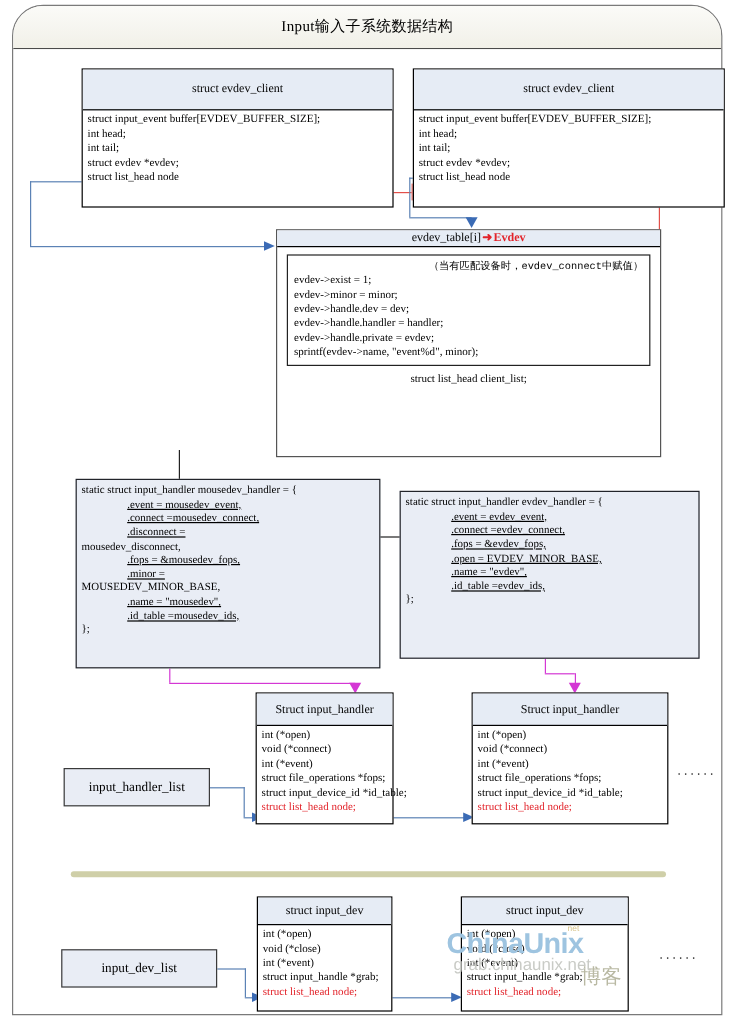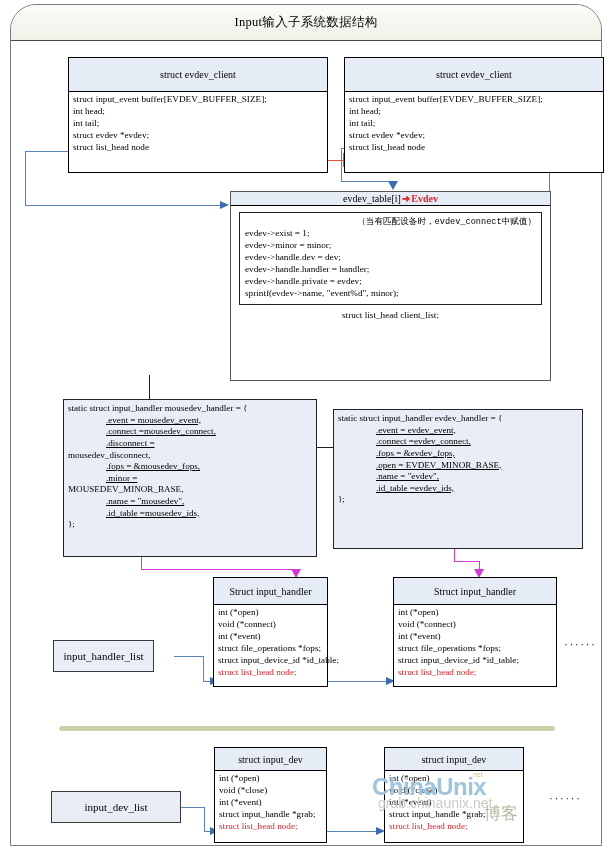--- a/index.html
+++ b/index.html
@@ -221,21 +221,21 @@
       <div>void (*connect)</div>
       <div>int (*event)</div>
       <div>struct file_operations *fops;</div>
       <div>struct input_device_id *id_table;</div>
       <div class="red">struct list_head node;</div>
     </div>
   </div>
 
   <div class="dots" style="left:553px;top:632px;">······</div>
 
-  <div class="lbl" style="left:42px;top:635px;width:101px;height:32px;">
+  <div class="lbl" style="left:42px;top:635px;width:122px;height:32px;">
     <span>input_handler_list</span>
   </div>
 
   <div id="divider"></div>
 
   <div class="sbox" style="left:203px;top:742px;width:113px;height:96px;">
     <div class="hdr" style="height:23px;">struct input_dev</div>
     <div class="body">
       <div>int (*open)</div>
       <div>void (*close)</div>

